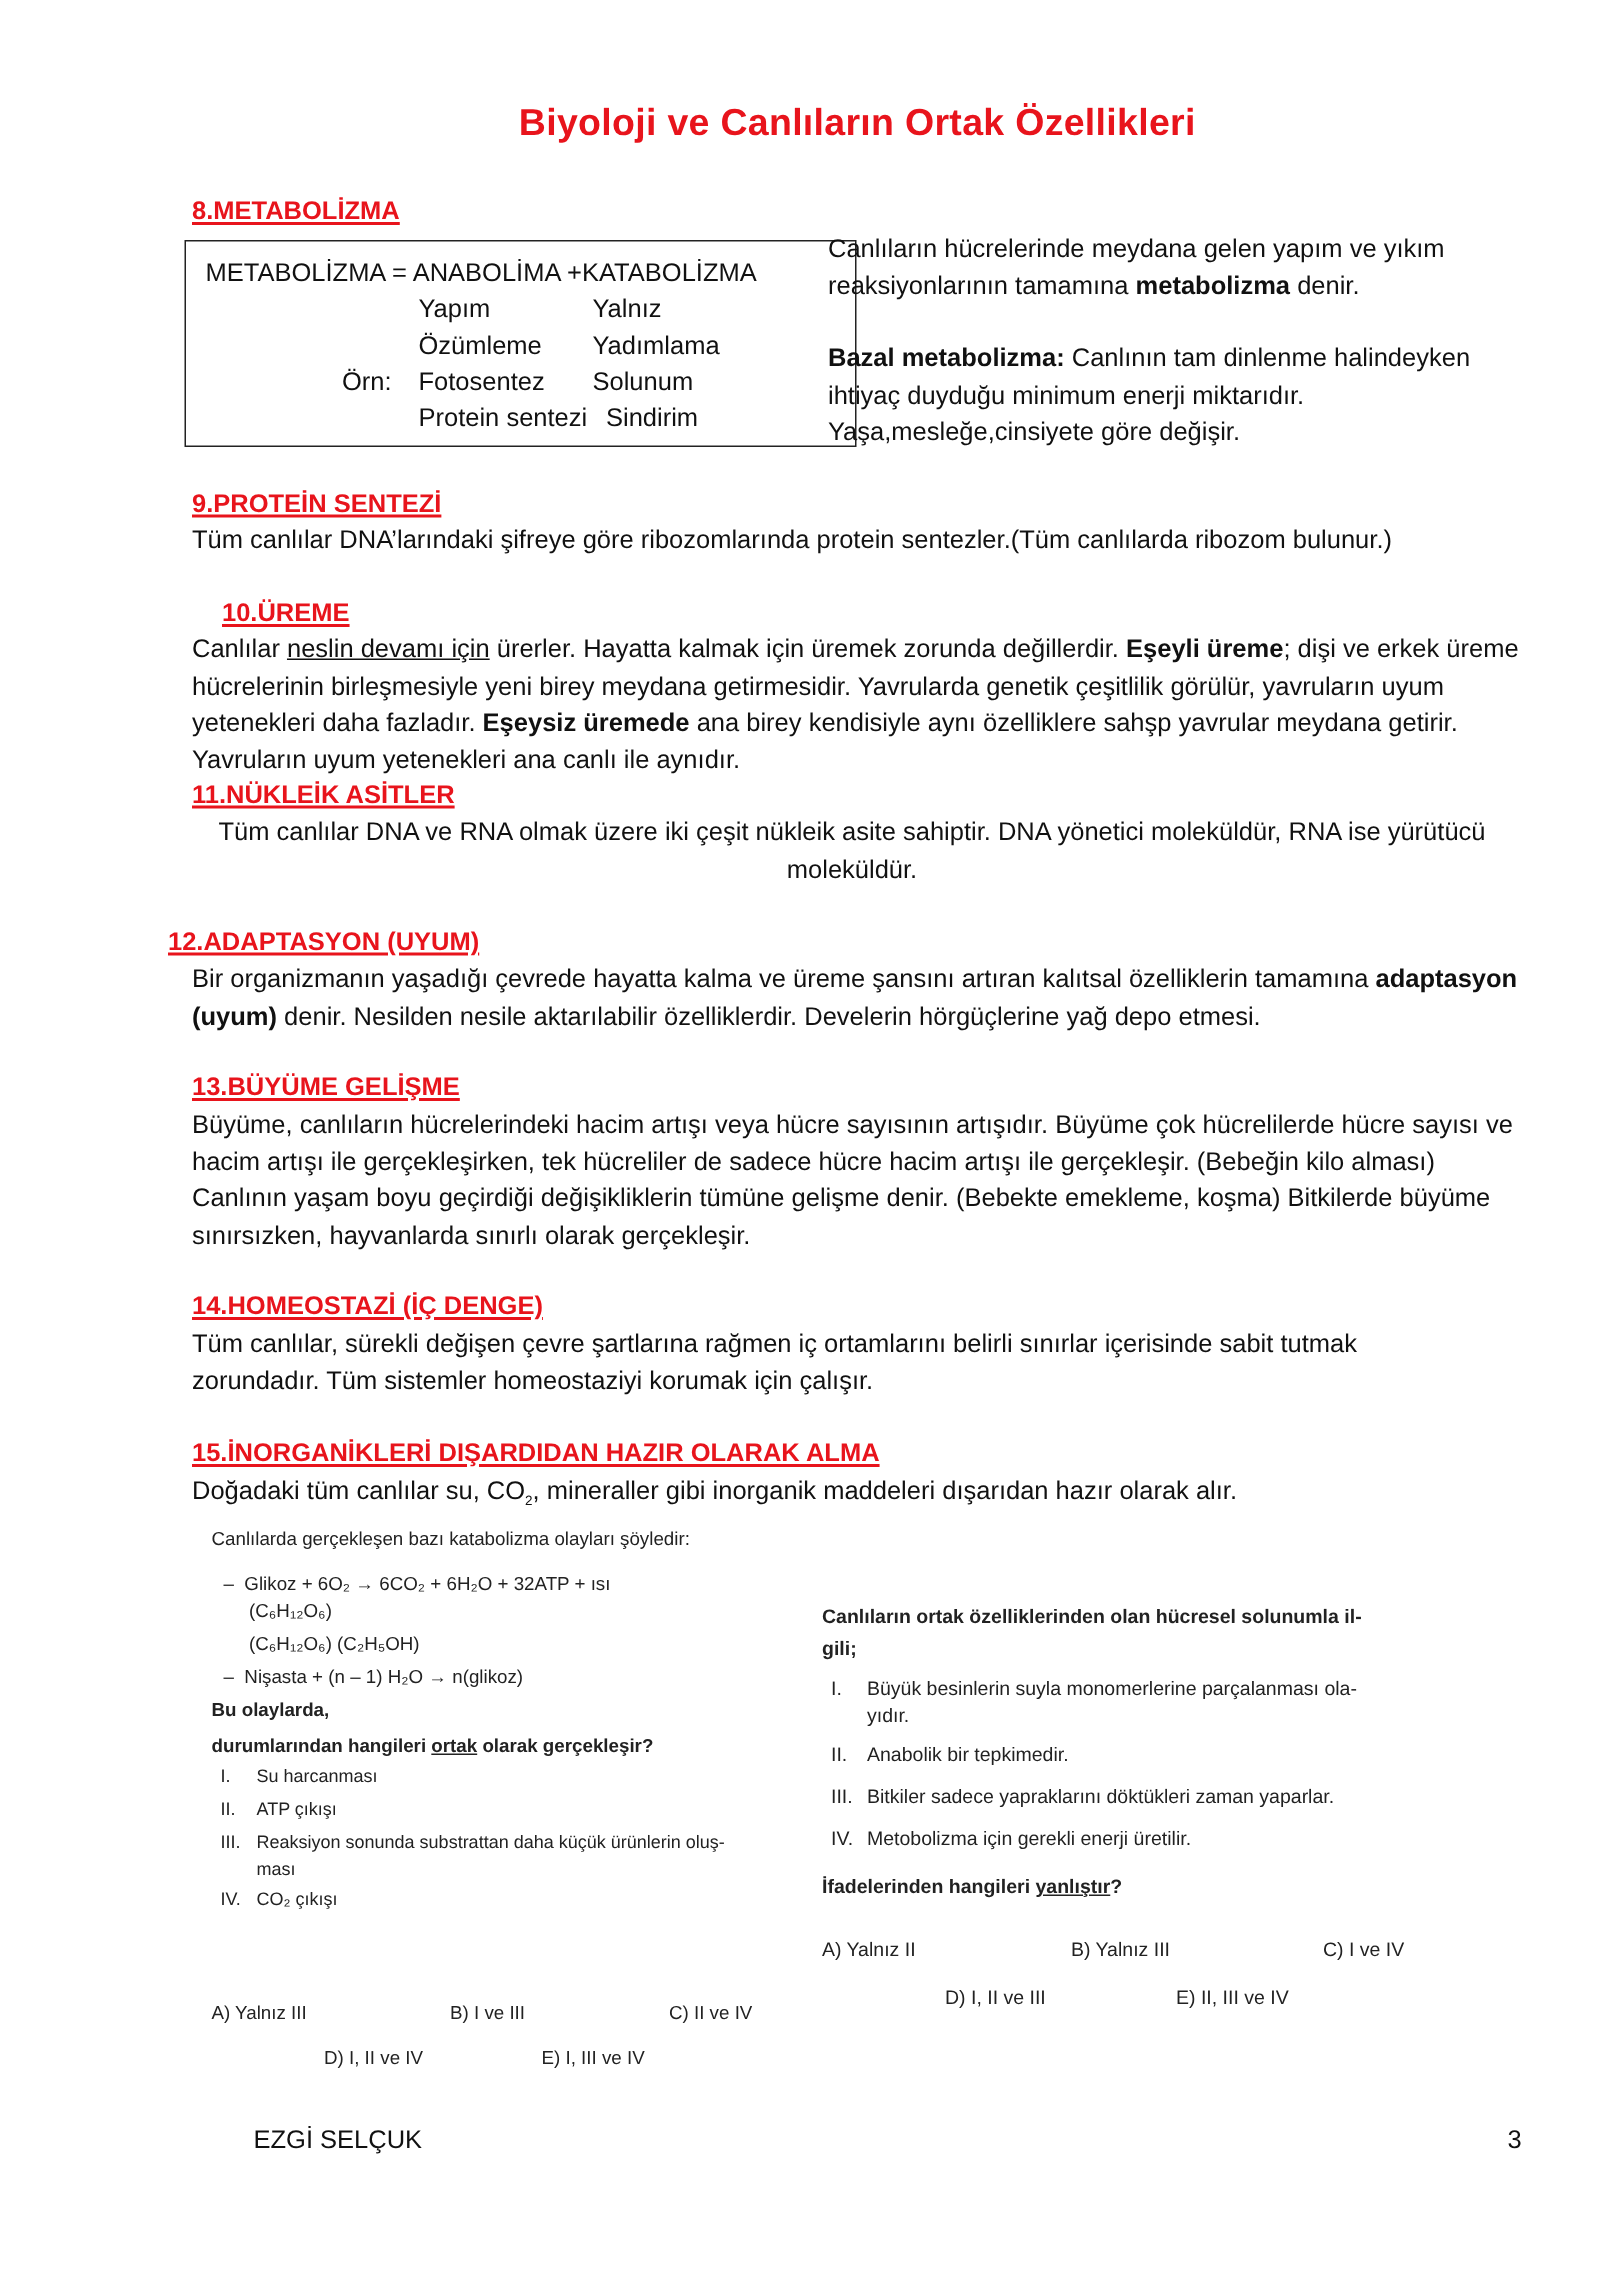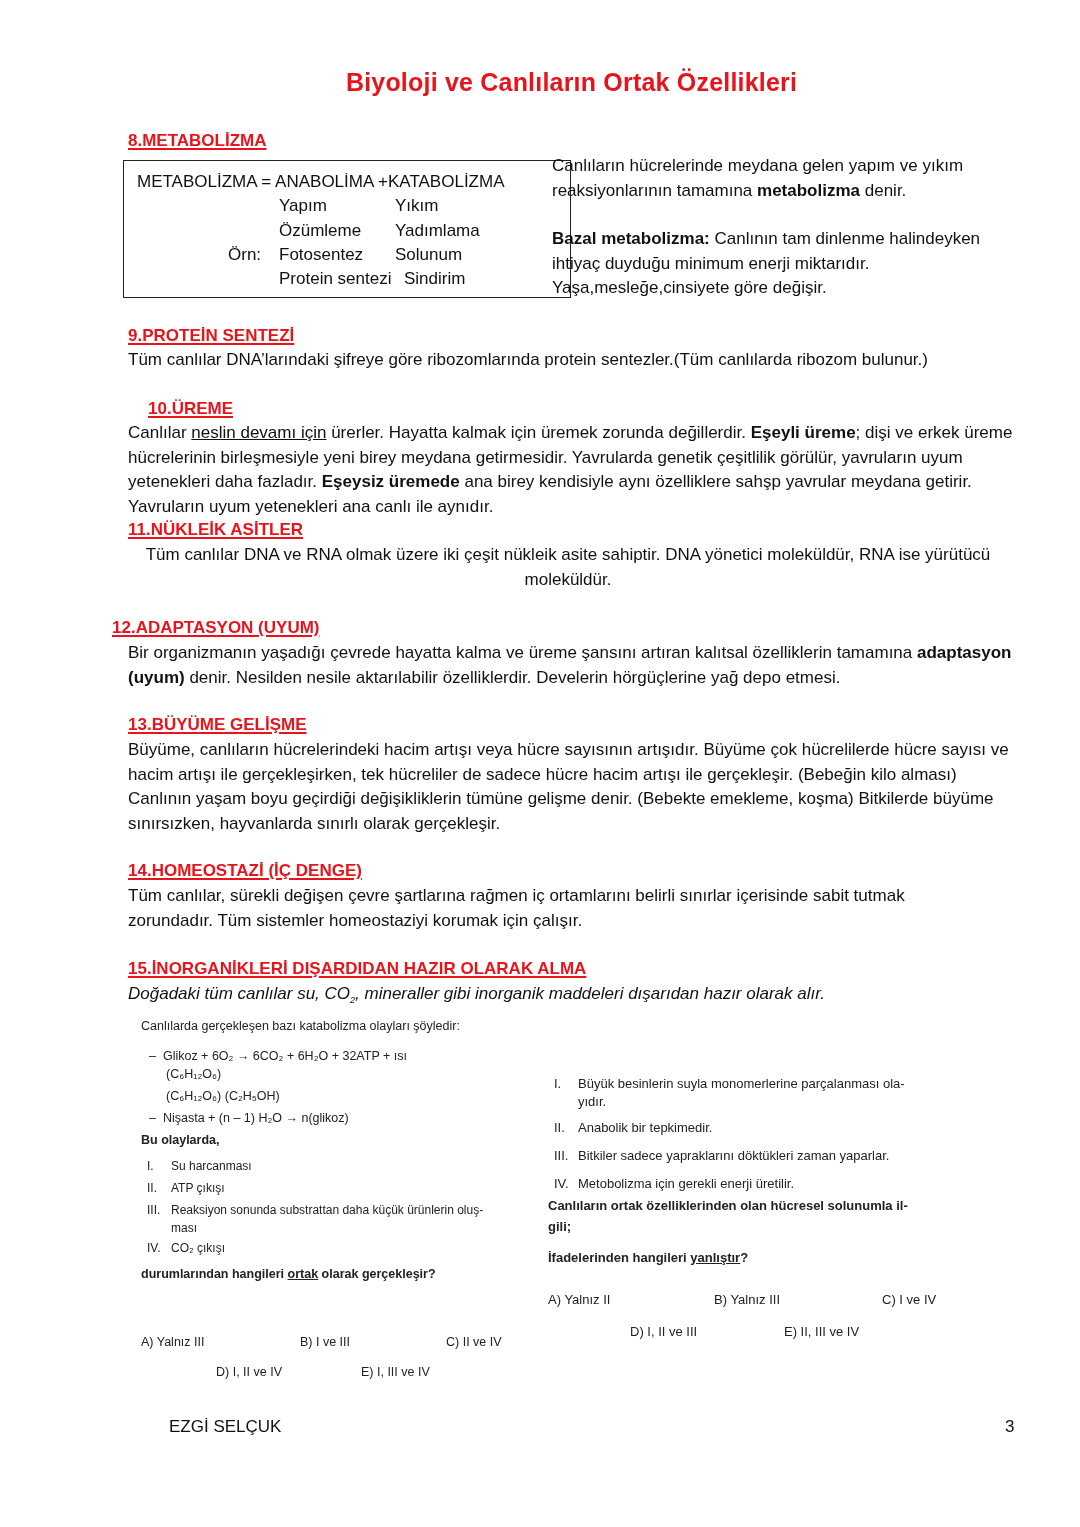--- a/index.html
+++ b/index.html
@@ -22,21 +22,21 @@
 </style>
 </head>
 <body>
 
 <div class="abs title">Biyoloji ve Canlıların Ortak Özellikleri</div>
 
 <div class="abs h" style="left:128px; top:131px;">8.METABOLİZMA</div>
 <div class="abs box">
   <div class="row" style="left:13px; top:9px;">METABOLİZMA = ANABOLİMA +KATABOLİZMA</div>
   <div class="row" style="left:155px; top:33px;">Yapım</div>
-  <div class="row" style="left:271px; top:33px;">Yıkım</div>
+  <div class="row" style="left:271px; top:33px;">Yalnız</div>
   <div class="row" style="left:155px; top:58px;">Özümleme</div>
   <div class="row" style="left:271px; top:58px;">Yadımlama</div>
   <div class="row" style="left:104px; top:82px;">Örn:</div>
   <div class="row" style="left:155px; top:82px;">Fotosentez</div>
   <div class="row" style="left:271px; top:82px;">Solunum</div>
   <div class="row" style="left:155px; top:106px;">Protein sentezi</div>
   <div class="row" style="left:280px; top:106px;">Sindirim</div>
 </div>
 <div class="abs p" style="left:552px; top:154px; width:460px;"><span>Canlıların hücrelerinde meydana gelen yapım ve yıkım reaksiyonlarının tamamına </span><b>metabolizma</b><span> denir.</span></div>
 <div class="abs p" style="left:552px; top:227px; width:470px;"><b>Bazal metabolizma:</b><span> Canlının tam dinlenme halindeyken ihtiyaç duyduğu minimum enerji miktarıdır.</span><br><span>Yaşa,mesleğe,cinsiyete göre değişir.</span></div>
@@ -53,53 +53,53 @@
 <div class="abs h" style="left:112px; top:618px;">12.ADAPTASYON (UYUM)</div>
 <div class="abs p" style="left:128px; top:641px; width:890px;"><span>Bir organizmanın yaşadığı çevrede hayatta kalma ve üreme şansını artıran kalıtsal özelliklerin tamamına </span><b>adaptasyon (uyum)</b><span> denir. Nesilden nesile aktarılabilir özelliklerdir. Develerin hörgüçlerine yağ depo etmesi.</span></div>
 
 <div class="abs h" style="left:128px; top:715px;">13.BÜYÜME GELİŞME</div>
 <div class="abs p" style="left:128px; top:738px; width:890px;">Büyüme, canlıların hücrelerindeki hacim artışı veya hücre sayısının artışıdır. Büyüme çok hücrelilerde hücre sayısı ve hacim artışı ile gerçekleşirken, tek hücreliler de sadece hücre hacim artışı ile gerçekleşir. (Bebeğin kilo alması) Canlının yaşam boyu geçirdiği değişikliklerin tümüne gelişme denir. (Bebekte emekleme, koşma) Bitkilerde büyüme sınırsızken, hayvanlarda sınırlı olarak gerçekleşir.</div>
 
 <div class="abs h" style="left:128px; top:861px;">14.HOMEOSTAZİ (İÇ DENGE)</div>
 <div class="abs p" style="left:128px; top:884px; width:860px;">Tüm canlılar, sürekli değişen çevre şartlarına rağmen iç ortamlarını belirli sınırlar içerisinde sabit tutmak zorundadır. Tüm sistemler homeostaziyi korumak için çalışır.</div>
 
 <div class="abs h" style="left:128px; top:959px;">15.İNORGANİKLERİ DIŞARDIDAN HAZIR OLARAK ALMA</div>
-<div class="abs p" style="left:128px; top:982px; width:890px;font-style:italic;"><span>Doğadaki tüm canlılar su, CO</span><sub>2</sub><span>, mineraller gibi inorganik maddeleri dışarıdan hazır olarak alır.</span></div>
+<div class="abs p" style="left:128px; top:982px; width:890px;"><span>Doğadaki tüm canlılar su, CO</span><sub>2</sub><span>, mineraller gibi inorganik maddeleri dışarıdan hazır olarak alır.</span></div>
 
 <div class="abs q" style="left:141px; top:1017px; width:390px;">
   <div style="margin-bottom:12px;">Canlılarda gerçekleşen bazı katabolizma olayları şöyledir:</div>
   <div style="padding-left:8px;">
     <div>– &nbsp;<span>Glikoz + 6O₂ → 6CO₂ + 6H₂O + 32ATP + ısı</span></div>
     <div style="padding-left:17px; margin-bottom:4px;">(C₆H₁₂O₆)</div>
     <div style="padding-left:17px; margin-bottom:4px;">(C₆H₁₂O₆)  (C₂H₅OH)</div>
     <div style="margin-bottom:4px;">– &nbsp;<span>Nişasta + (n – 1) H₂O → n(glikoz)</span></div>
   </div>
   <div style="font-weight:bold; margin-bottom:6px;">Bu olaylarda,</div>
+  <div style="font-weight:bold; margin-top:6px;"><span>durumlarından hangileri </span><u>ortak</u><span> olarak gerçekleşir?</span></div>
   <div style="padding-left:6px; font-size:12px; line-height:22px;">
     <div><span class="roman">I.</span><span>Su harcanması</span></div>
     <div><span class="roman">II.</span><span>ATP çıkışı</span></div>
     <div style="line-height:18px; margin-top:2px;"><span class="roman">III.</span><span>Reaksiyon sonunda substrattan daha küçük ürünlerin oluş-</span><br><span class="roman"></span><span>ması</span></div>
     <div><span class="roman">IV.</span><span>CO₂ çıkışı</span></div>
   </div>
-  <div style="font-weight:bold; margin-top:6px;"><span>durumlarından hangileri </span><u>ortak</u><span> olarak gerçekleşir?</span></div>
 </div>
 <div class="opt" style="left:141px; top:1335px;">A) Yalnız III</div>
 <div class="opt" style="left:300px; top:1335px;">B) I ve III</div>
 <div class="opt" style="left:446px; top:1335px;">C) II ve IV</div>
 <div class="opt" style="left:216px; top:1365px;">D) I, II ve IV</div>
 <div class="opt" style="left:361px; top:1365px;">E) I, III ve IV</div>
 
 <div class="abs q" style="left:548px; top:1067px; width:400px; font-size:13px;">
+  <div style="font-weight:bold; line-height:21px;"><span>Canlıların ortak özelliklerinden olan hücresel solunumla il-</span><br><span>gili;</span></div>
   <div style="margin-top:8px; line-height:22px; padding-left:6px;">
     <div style="line-height:18px;"><span class="roman">I.</span><span>Büyük besinlerin suyla monomerlerine parçalanması ola-</span><br><span class="roman"></span><span>yıdır.</span></div>
     <div style="margin-top:6px;"><span class="roman">II.</span><span>Anabolik bir tepkimedir.</span></div>
     <div style="margin-top:6px;"><span class="roman">III.</span><span>Bitkiler sadece yapraklarını döktükleri zaman yaparlar.</span></div>
     <div style="margin-top:6px;"><span class="roman">IV.</span><span>Metobolizma için gerekli enerji üretilir.</span></div>
   </div>
-  <div style="font-weight:bold; line-height:21px;"><span>Canlıların ortak özelliklerinden olan hücresel solunumla il-</span><br><span>gili;</span></div>
   <div style="font-weight:bold; margin-top:12px;"><span>İfadelerinden hangileri </span><u>yanlıştır</u><span>?</span></div>
 </div>
 <div class="opt" style="left:548px; top:1292px; font-size:13px;">A) Yalnız II</div>
 <div class="opt" style="left:714px; top:1292px; font-size:13px;">B) Yalnız III</div>
 <div class="opt" style="left:882px; top:1292px; font-size:13px;">C) I ve IV</div>
 <div class="opt" style="left:630px; top:1324px; font-size:13px;text-align:right;">D) I, II ve III</div>
 <div class="opt" style="left:784px; top:1324px; font-size:13px;">E) II, III ve IV</div>
 
 <div class="abs" style="left:169px; top:1417px; font-size:17px;">EZGİ SELÇUK</div>
 <div class="abs" style="left:1005px; top:1417px; font-size:17px;">3</div>

